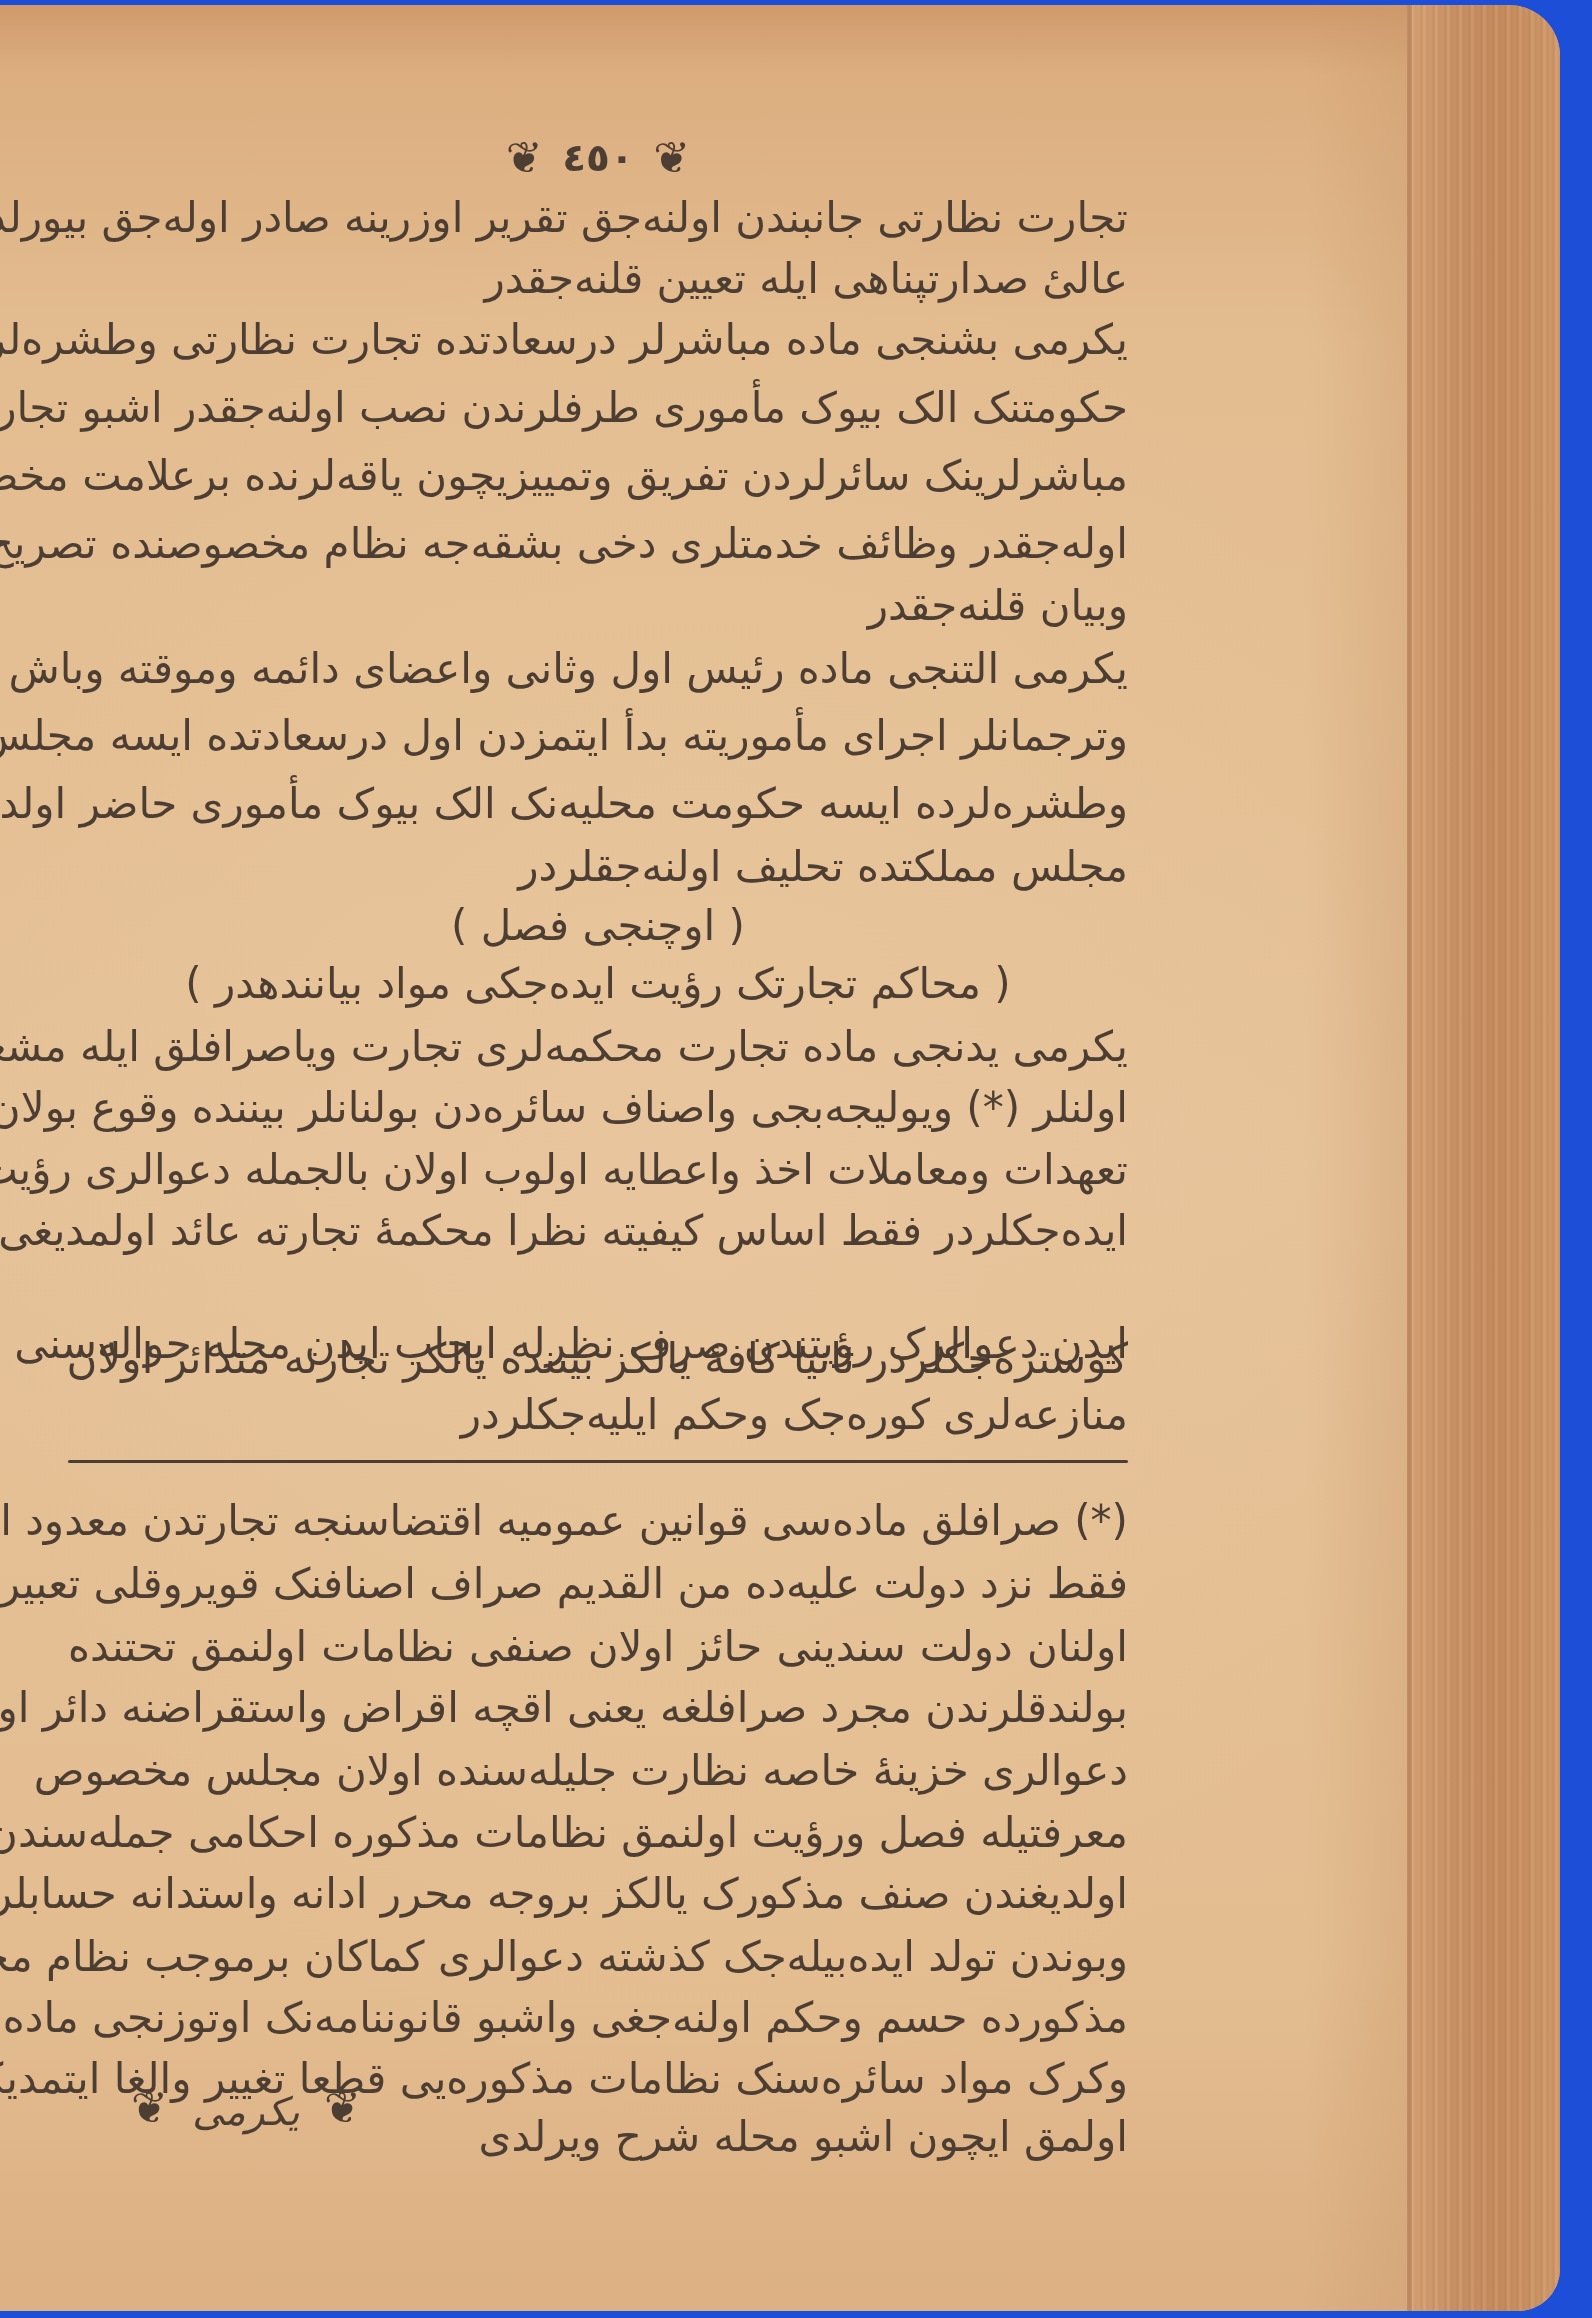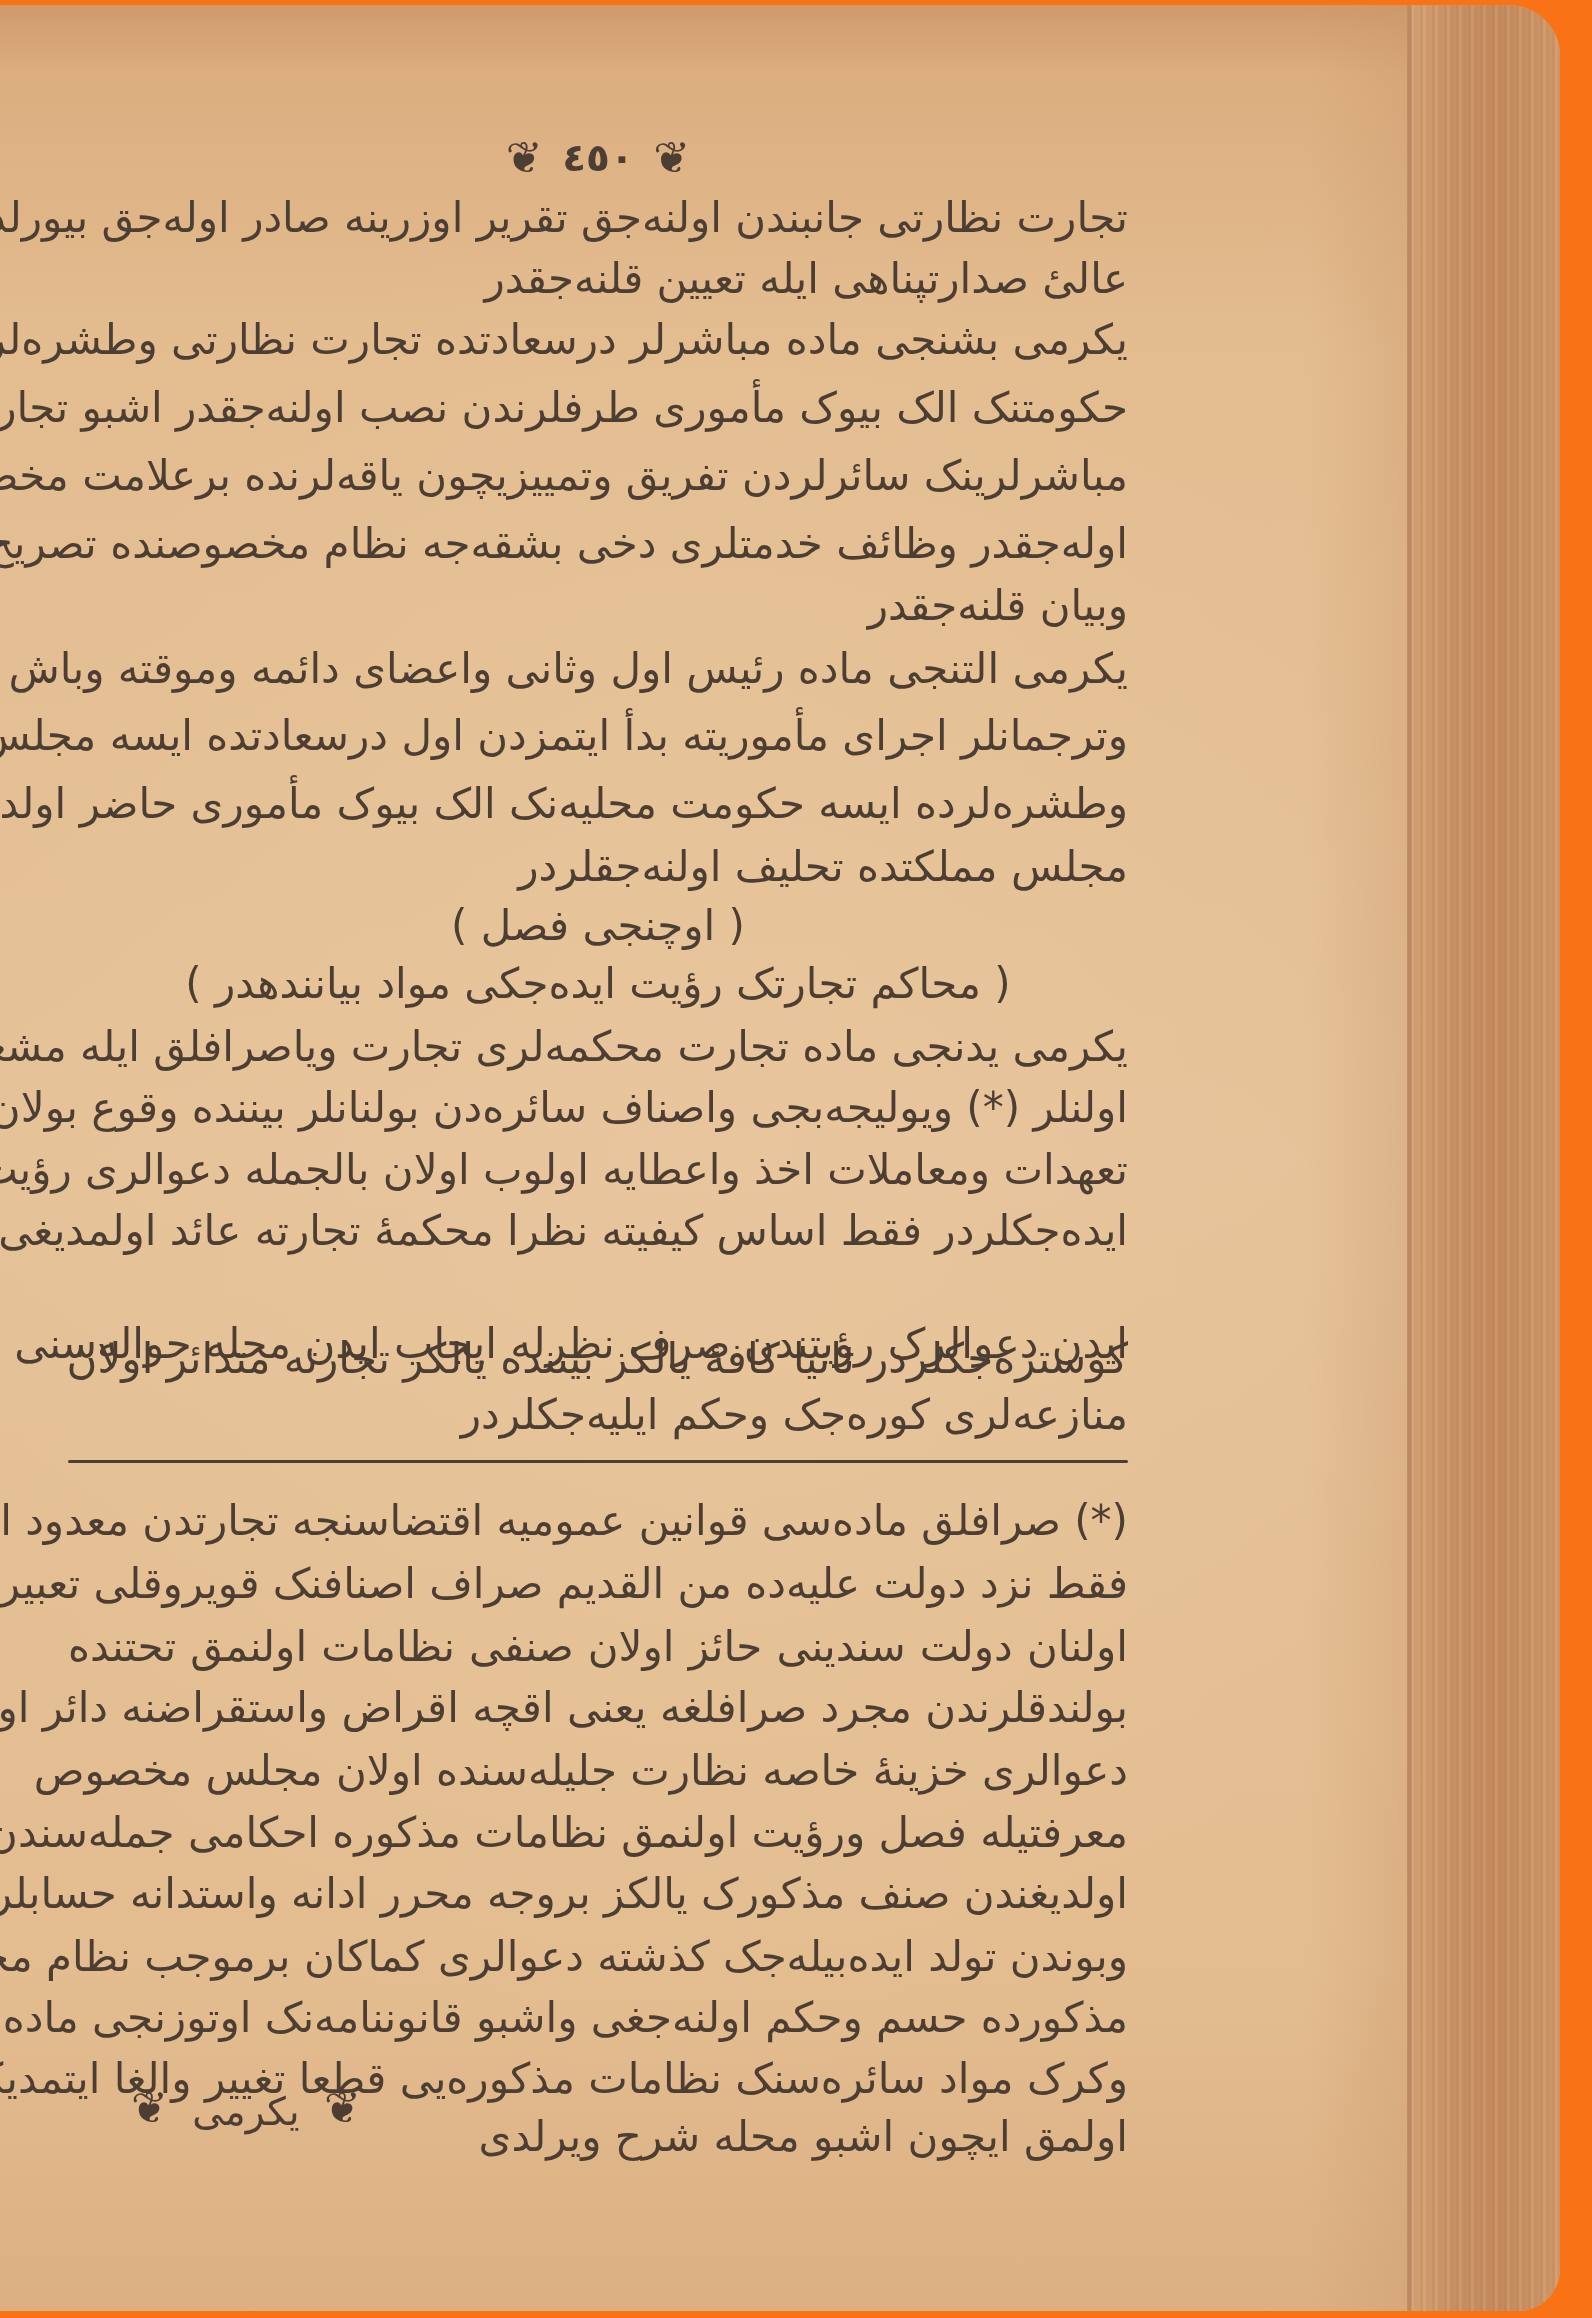--- a/index.html
+++ b/index.html
@@ -7,21 +7,21 @@
     padding: 0;
     width: 1592px;
     height: 2319px;
     overflow: hidden;
     background: #1e2530;
   }
   .scan {
     position: relative;
     width: 1592px;
     height: 2319px;
-    background: #f97316;
+    background: #1d4ed8;
   }
   .page {
     position: absolute;
     left: 0;
     top: 5.1px;
     width: 1560px;
     height: 2306px;
     background: linear-gradient(180deg, #cf9a6c 0%, #dcae80 3%, #e3bd90 15%, #e6c299 50%, #e3bd90 85%, #dcb083 100%);
     border-top-right-radius: 51px;
     border-bottom-right-radius: 42px;
@@ -134,20 +134,21 @@
     height: 76px;
     direction: ltr;
     text-align: center;
     font-size: 39px;
     line-height: 76px;
   }
   .footer-catch .word {
     direction: rtl;
     display: inline-block;
     padding: 0 12px;
+    font-style: italic;
   }
 </style>
 </head>
 <body>
 
 <div class="scan">
   <div class="page">
     <div class="binding-shadow"></div>
     <div class="edges"></div>
 

